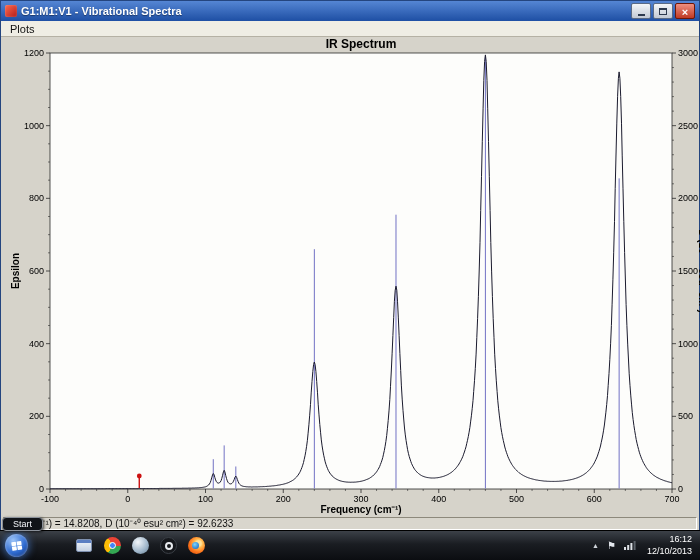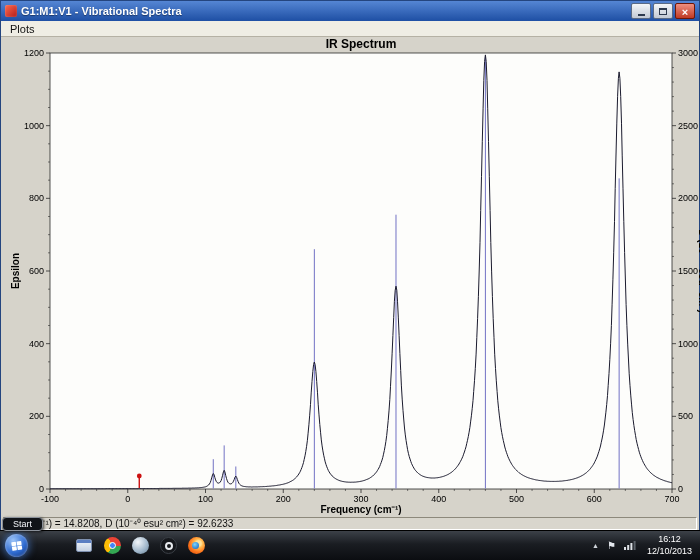--- a/index.html
+++ b/index.html
@@ -33,21 +33,21 @@
   .i-chrome{border-radius:50%;background:conic-gradient(from -30deg,#ea4335 0 120deg,#34a853 120deg 240deg,#fbbc05 240deg 360deg);}
   .i-chrome i{position:absolute;left:5px;top:5px;width:7px;height:7px;background:#4285f4;border:1.5px solid #fff;border-radius:50%;box-sizing:border-box;display:block;}
   .i-orb{border-radius:50%;background:radial-gradient(circle at 35% 30%,#f2f6fa,#9db4c8 60%,#60788c);}
   .i-ring{border-radius:50%;background:#15171b;border:1px solid #3a3f46;box-sizing:border-box;}
   .i-ring i{position:absolute;left:4px;top:4px;width:8px;height:8px;border:2px solid #e8eaee;border-radius:50%;box-sizing:border-box;display:block;}
   .i-firefox{border-radius:50%;background:radial-gradient(circle at 62% 38%,#ffe29a 0 18%,#ffb84d 30%,#ff7a1f 55%,#e2570f 80%,#c44708);}
   .i-firefox i{position:absolute;left:4px;top:5px;width:7px;height:7px;border-radius:50%;background:radial-gradient(circle at 40% 35%,#7fd4f7,#2a7fd4 70%,#1f5fa8);display:block;}
   .tray{margin-left:auto;display:flex;align-items:center;gap:8px;color:#d8dce2;}
   .tray-arrow{font-size:7px;color:#cfd4da;}
   .tray-flag{font-size:10px;line-height:1;color:#e4e8ee;}
-  .clock{font-size:9px;color:#fff;text-align:center;line-height:1.3;padding:0 3px;}
+  .clock{font-size:9px;color:#fff;text-align:right;line-height:1.3;padding:0 3px;}
 </style>
 </head>
 <body>
 
 <div class="screen">
   <div class="window">
     <div class="titlebar">
       <span class="app-icon"></span>
       <span class="win-title">G1:M1:V1 - Vibrational Spectra</span>
       <span class="winbtns">

